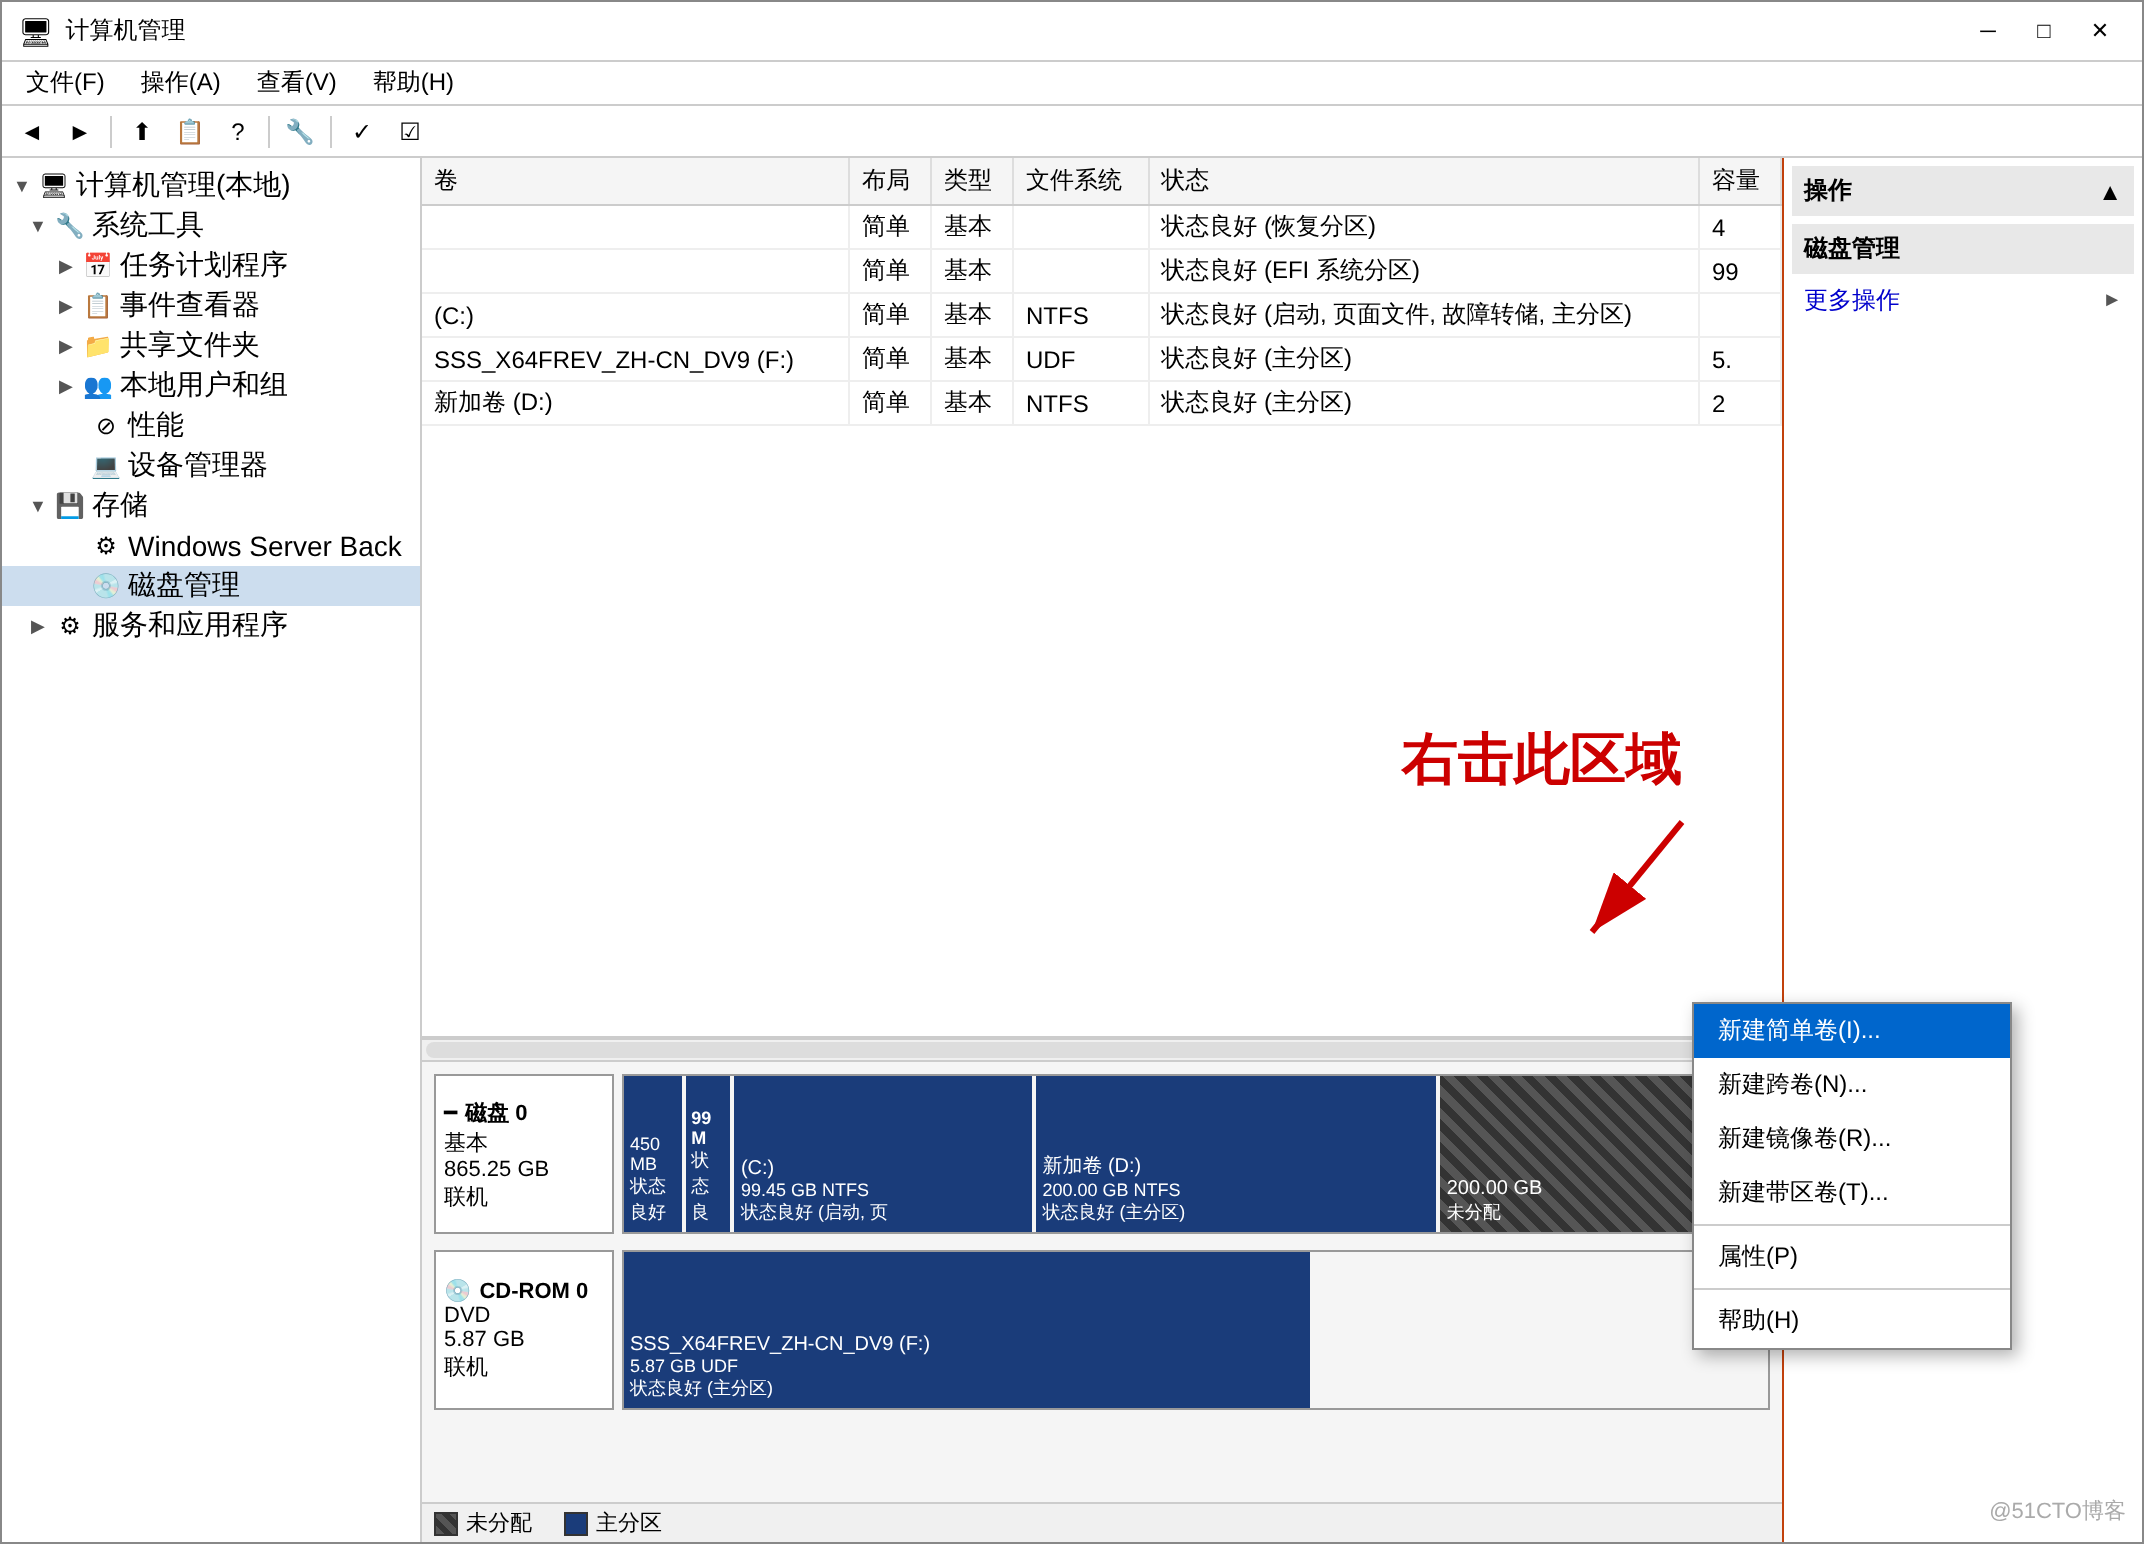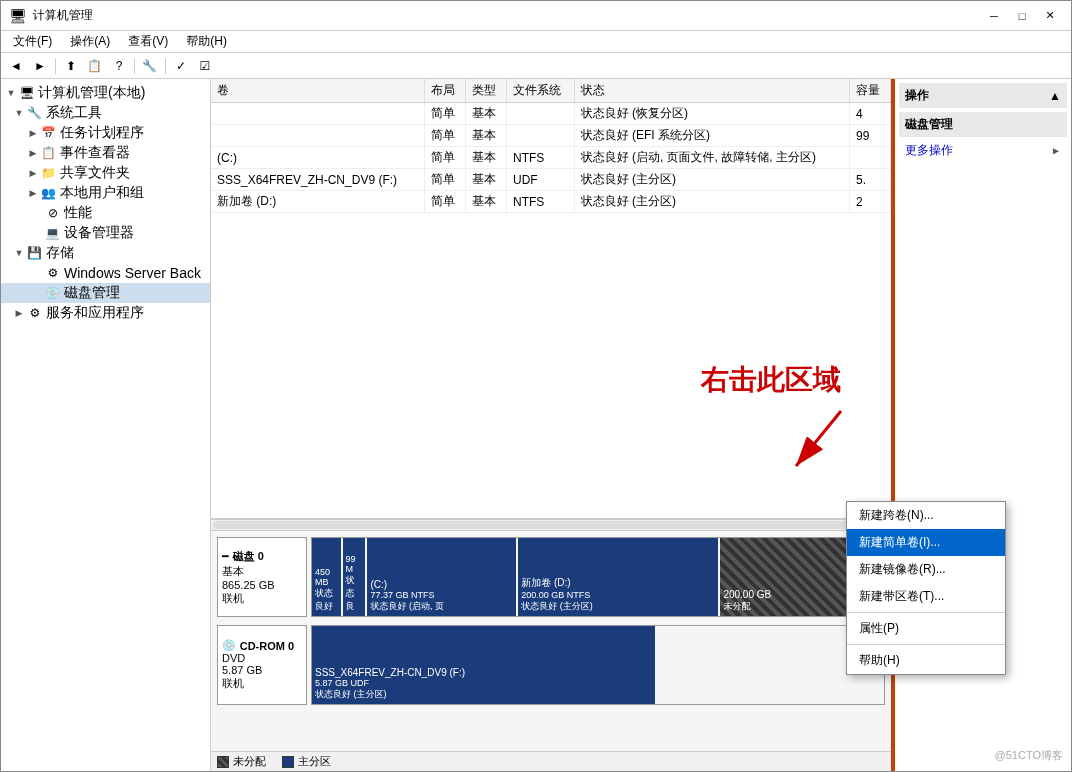--- a/index.html
+++ b/index.html
@@ -255,21 +255,21 @@
         #555 0px, #555 3px,
         #333 3px, #333 6px
       );
     }
     .legend-box.primary {
       background: #1a3c7a;
     }
     .actions-panel {
       width: 180px;
       background: #fff;
-      border-left: 4px solid #c2410c;
+      border-left: 1px solid #c2410c;
       padding: 4px;
     }
     .actions-header {
       background: #e8e8e8;
       font-weight: bold;
       padding: 4px 6px;
       font-size: 12px;
       margin-bottom: 2px;
       display: flex;
       justify-content: space-between;
@@ -523,26 +523,26 @@
               <div>基本</div>
               <div>865.25 GB</div>
               <div>联机</div>
             </div>
             <div class="disk-partitions">
               <div class="partition navy" style="width:5%;justify-content:flex-end;">
                 <div style="font-size:9px;">450 MB</div>
                 <div style="font-size:9px;">状态良好</div>
               </div>
               <div class="partition navy" style="width:4%;">
-                <div style="font-size:9px;">99 M</div>
+                <div style="font-size:9px;font-weight:bold;">99 M</div>
                 <div style="font-size:9px;">状态良</div>
               </div>
               <div class="partition navy" style="width:26%;">
                 <div style="font-size:10px;">(C:)</div>
-                <div style="font-size:9px;">77.37 GB NTFS</div>
+                <div style="font-size:9px;">99.45 GB NTFS</div>
                 <div style="font-size:9px;">状态良好 (启动, 页</div>
               </div>
               <div class="partition navy" style="width:35%;">
                 <div style="font-size:10px;">新加卷 (D:)</div>
                 <div style="font-size:9px;">200.00 GB NTFS</div>
                 <div style="font-size:9px;">状态良好 (主分区)</div>
               </div>
               <div class="partition unallocated" style="width:28%;">
                 <div style="font-size:10px; color: white;">200.00 GB</div>
                 <div style="font-size:9px; color: white;">未分配</div>
@@ -592,22 +592,22 @@
         </div>
         <div class="action-item">
           <span>更多操作</span>
           <span class="arrow">►</span>
         </div>
       </div>
     </div>
   </div>
 
   <div class="context-menu" style="left: 845px; top: 500px;">
+    <div class="ctx-item highlighted">新建简单卷(I)...</div>
     <div class="ctx-item">新建跨卷(N)...</div>
-    <div class="ctx-item highlighted">新建简单卷(I)...</div>
     <div class="ctx-item">新建镜像卷(R)...</div>
     <div class="ctx-item">新建带区卷(T)...</div>
     <div class="ctx-separator"></div>
     <div class="ctx-item">属性(P)</div>
     <div class="ctx-separator"></div>
     <div class="ctx-item">帮助(H)</div>
   </div>
 
   <div class="annotation" style="top: 360px; left: 700px;">
     <span>右击此区域</span>

